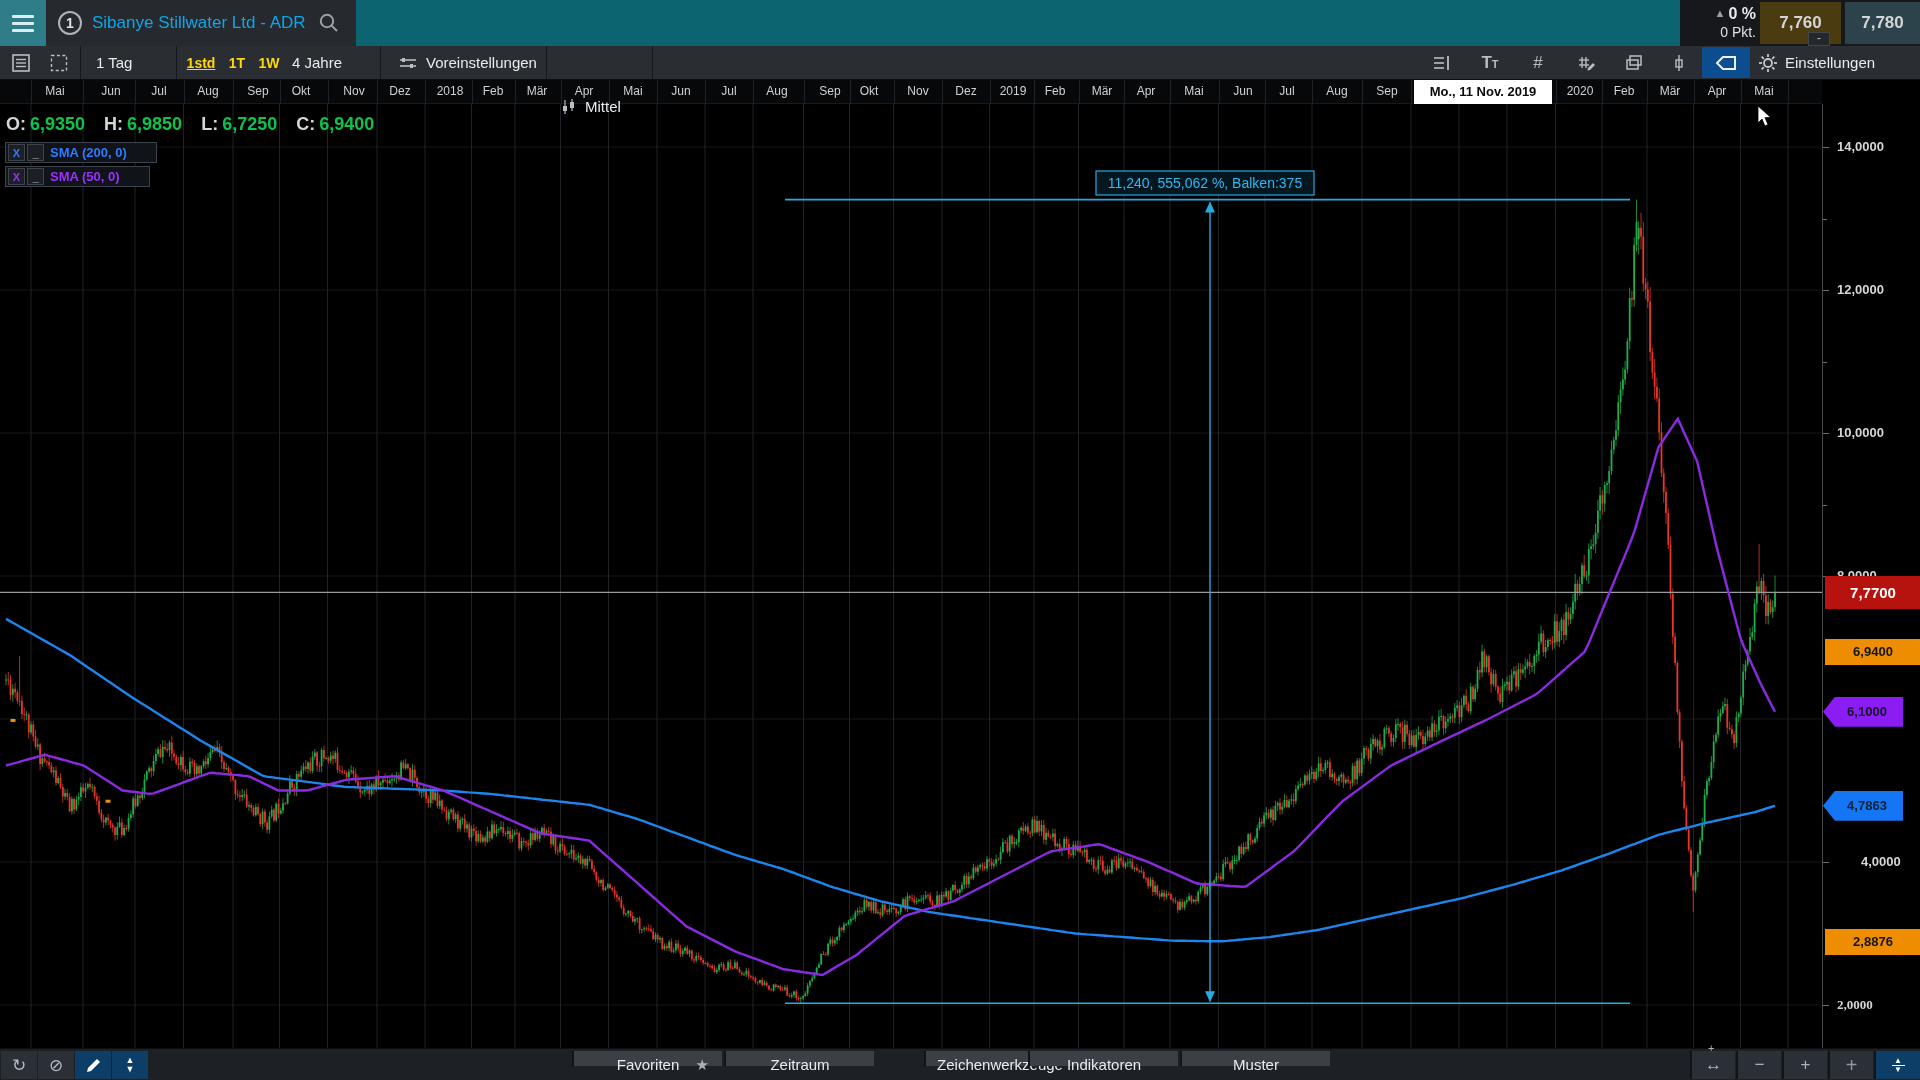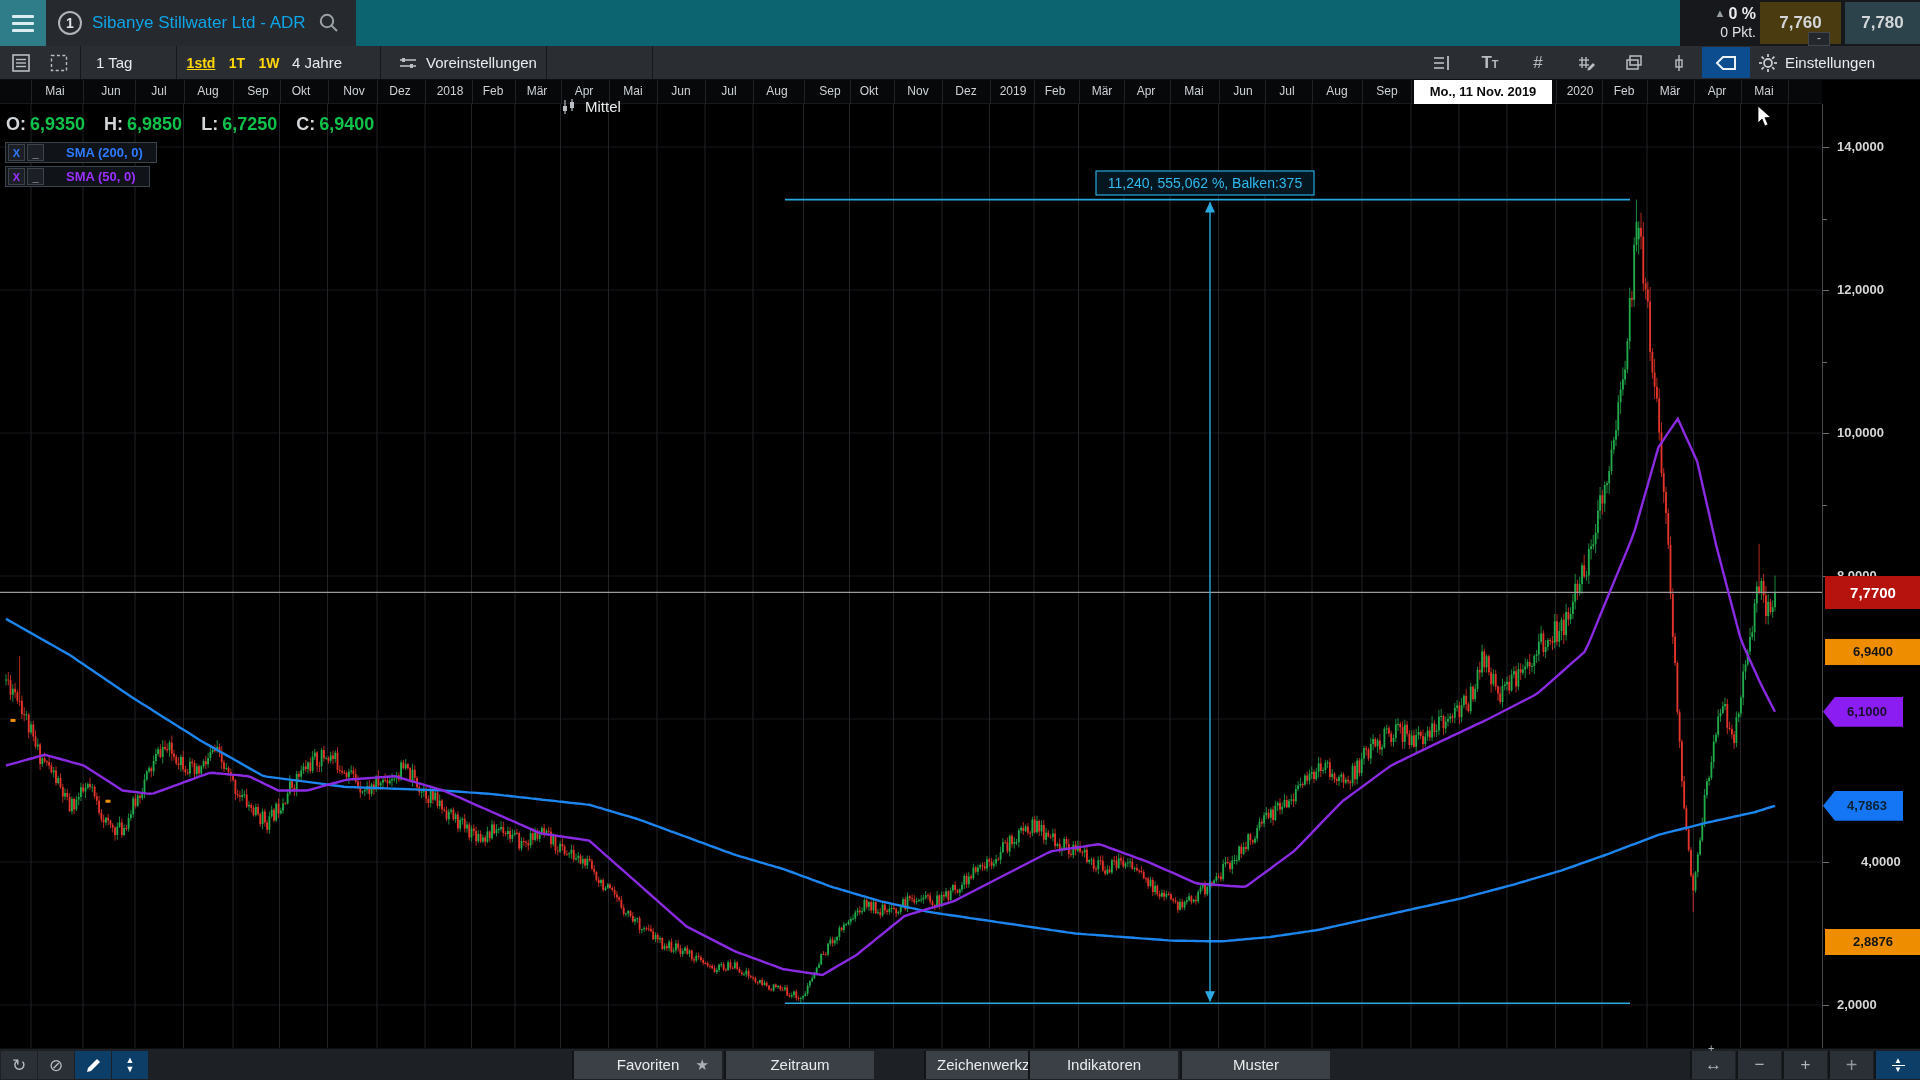--- a/index.html
+++ b/index.html
@@ -59,32 +59,32 @@
   
   #ohlc-legend{position:absolute;left:6px;top:114px;height:20px;z-index:6;font-size:18px;font-weight:bold;white-space:nowrap;}
   #ohlc-legend .k{color:#d4d7d9;margin-left:14px;}
   #ohlc-legend .k:first-child{margin-left:0;}
   #ohlc-legend .v{color:#0fc24a;margin-left:4px;}
   .sma-row{position:absolute;left:5px;height:21px;background:#101318;border:1px solid #3c434b;
            display:flex;align-items:center;padding:0 6px 0 0;z-index:6;}
   .sma-row .mini{width:17px;height:17px;margin:0 0 0 2px;background:#1c2026;border:1px solid #3c434b;
                  font-size:11px;font-weight:bold;display:flex;align-items:center;justify-content:center;
                  color:#cfd3d6;cursor:pointer;}
-  .sma-row .lbl{font-size:13px;font-weight:bold;margin-left:22px;}
+  .sma-row .lbl{font-size:13px;font-weight:bold;margin-left:6px;}
   #sma-row-1{top:142px;width:152px;}
   #sma-row-2{top:166px;width:145px;}
   #sma-row-1 .mini.x,#sma-row-1 .lbl{color:#2e7bff;}
   #sma-row-2 .mini.x,#sma-row-2 .lbl{color:#9b30ff;}
   
   #footer{position:absolute;left:0;top:1048px;width:1920px;height:32px;background:#1d2125;
           border-top:1px solid #0b0d0f;z-index:10;}
   .fbtn{position:absolute;top:2px;width:36px;height:28px;background:#2b3036;display:flex;align-items:center;
         justify-content:center;color:#b6bcc2;font-size:17px;cursor:pointer;}
   .fbtn.blue{background:#0d3e68;color:#fff;}
-  .fseg{position:absolute;top:2px;width:150px;height:28px;background:#3a4046;color:#e9ebed;font-size:15px;
+  .fseg{position:absolute;top:2px;width:150px;height:15px;background:#3a4046;color:#e9ebed;font-size:15px;
         text-align:center;line-height:28px;cursor:pointer;border-left:2px solid #121518;}
   .fico{position:absolute;top:2px;width:45px;height:28px;background:#2b3036;border-left:2px solid #121518;
         display:flex;align-items:center;justify-content:center;color:#aeb4ba;font-size:17px;cursor:pointer;}
   .fico.blue{background:#0d3e68;color:#fff;}
   #fav-star{position:absolute;right:13px;top:0;color:#aab0b6;font-size:15px;}
   .sorticon{display:flex;flex-direction:column;align-items:center;line-height:7px;font-size:9px;gap:2px;}
   .splitarrows{display:flex;flex-direction:column;align-items:center;font-size:8px;line-height:6px;gap:1px;}
   .splitarrows i{width:13px;height:1px;background:#fff;}
 </style>
 </head>
@@ -375,21 +375,21 @@
       <div class="plabel" style="top: 34px;">14,0000</div>
       <i class="ptick" style="top: 43px;"></i>
       <div class="plabel" style="top: 177px;">12,0000</div>
       <i class="ptick" style="top: 186px;"></i>
       <div class="plabel" style="top: 320px;">10,0000</div>
       <i class="ptick" style="top: 329px;"></i>
       <div class="plabel" style="top: 463px;">8,0000</div>
       <i class="ptick" style="top: 472px;"></i>
       <div class="plabel" style="top: 749px; margin-left: 24px;">4,0000</div>
       <i class="ptick" style="top: 758px;"></i>
-      <div class="plabel" style="top: 892px;">2,0000</div>
+      <div class="plabel" style="top: 892px; font-family: Liberation Serif, serif;">2,0000</div>
       <i class="ptick" style="top: 901px;"></i>
       <i class="ptick" style="width: 4px; top: 114.5px;"></i>
       <i class="ptick" style="width: 4px; top: 257.5px;"></i>
       <i class="ptick" style="width: 4px; top: 400.5px;"></i>
       <div class="tag big" style="top: 471.945px; height: 33px; line-height: 33px; background: rgb(182, 19, 14); color: rgb(255, 255, 255);">7,7700</div>
       <div class="tag" style="top: 534.79px; height: 26px; line-height: 26px; background: rgb(238, 141, 0); color: rgb(20, 20, 20);">6,9400</div>
       <div class="tag pointer" style="top: 592.85px; height: 30px; line-height: 30px; background: rgb(139, 29, 242); color: rgb(24, 16, 44);">6,1000</div>
       <div class="tag pointer" style="top: 686.78px; height: 30px; line-height: 30px; background: rgb(20, 118, 244); color: rgb(11, 34, 54);">4,7863</div>
       <div class="tag" style="top: 824.537px; height: 26px; line-height: 26px; background: rgb(238, 141, 0); color: rgb(20, 20, 20);">2,8876</div>
     </div>

